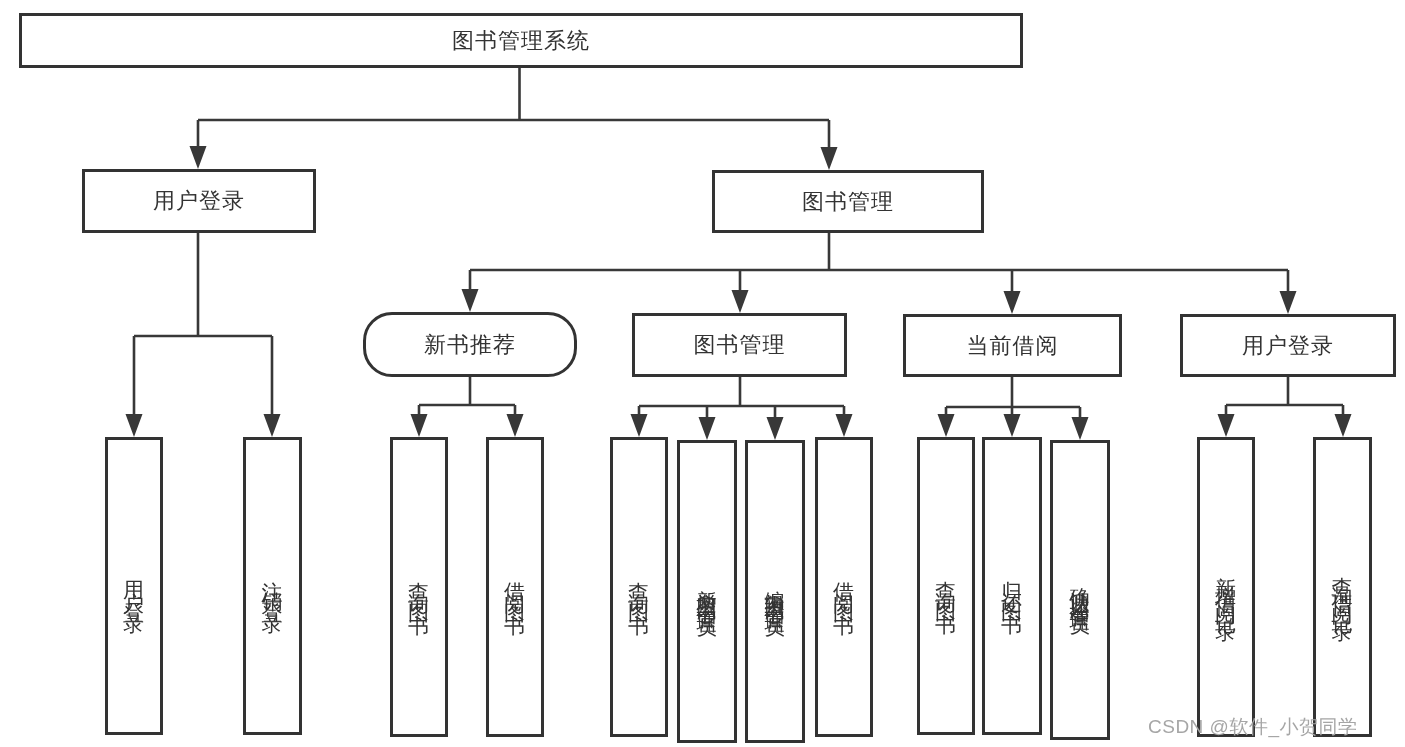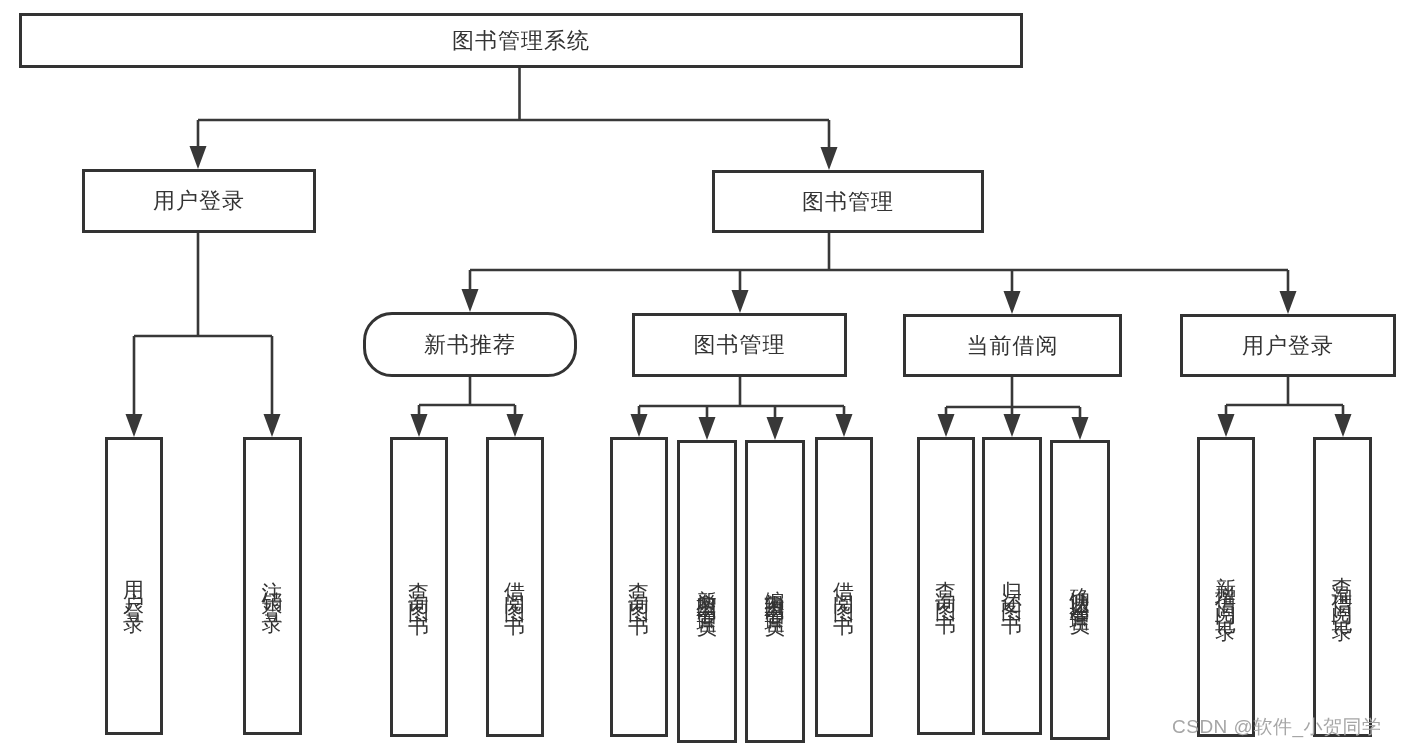--- a/index.html
+++ b/index.html
@@ -52,21 +52,20 @@
   .vtext.ls9 { letter-spacing: 4px; font-size: 20px; }
   .watermark {
     position: absolute;
     left: 1148px;
     top: 714px;
     font-size: 19px;
     color: #a6a6a6;
     letter-spacing: 0.5px;
     z-index: 6;
     white-space: nowrap;
-    margin-left: 24px;
   }
 </style>
 </head>
 <body>
 
 <div class="stage">
 
   <svg class="connectors" width="1405" height="747" viewBox="0 0 1405 747">
     <g stroke="#383838" stroke-width="2.6" fill="none">
       <path d="M519.5 68 V120 M198 120 H829 M198 120 V150 M829 120 V151"></path>

